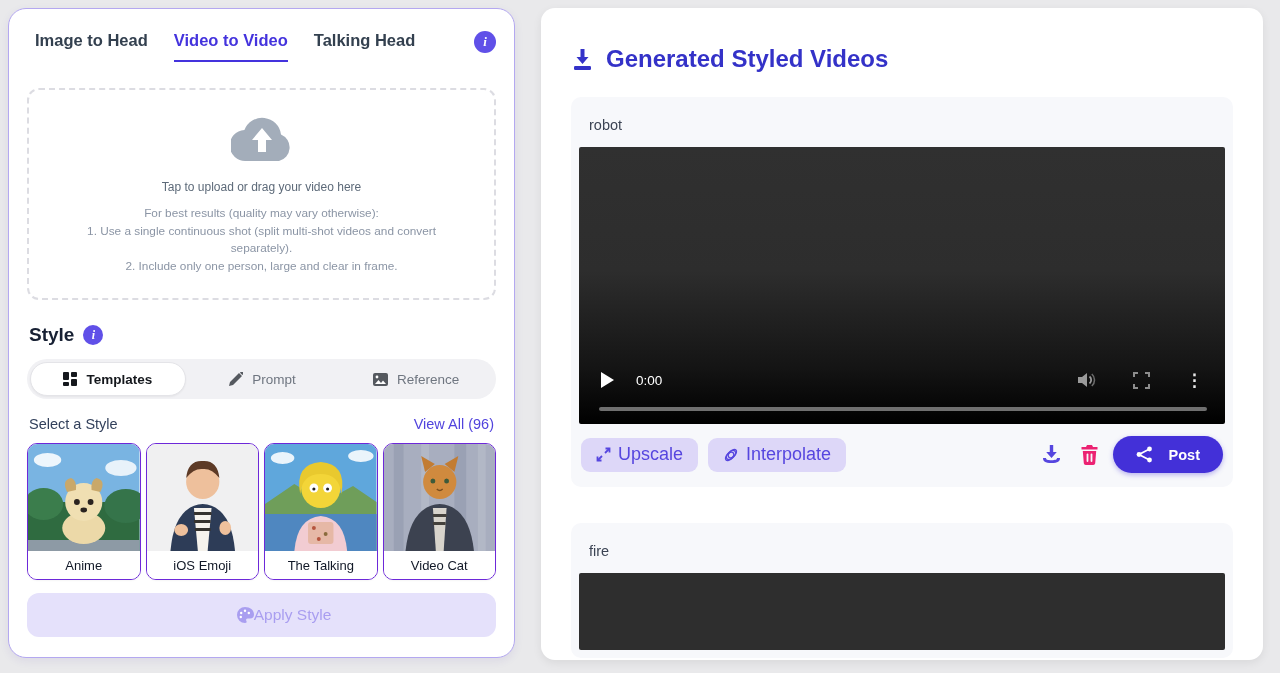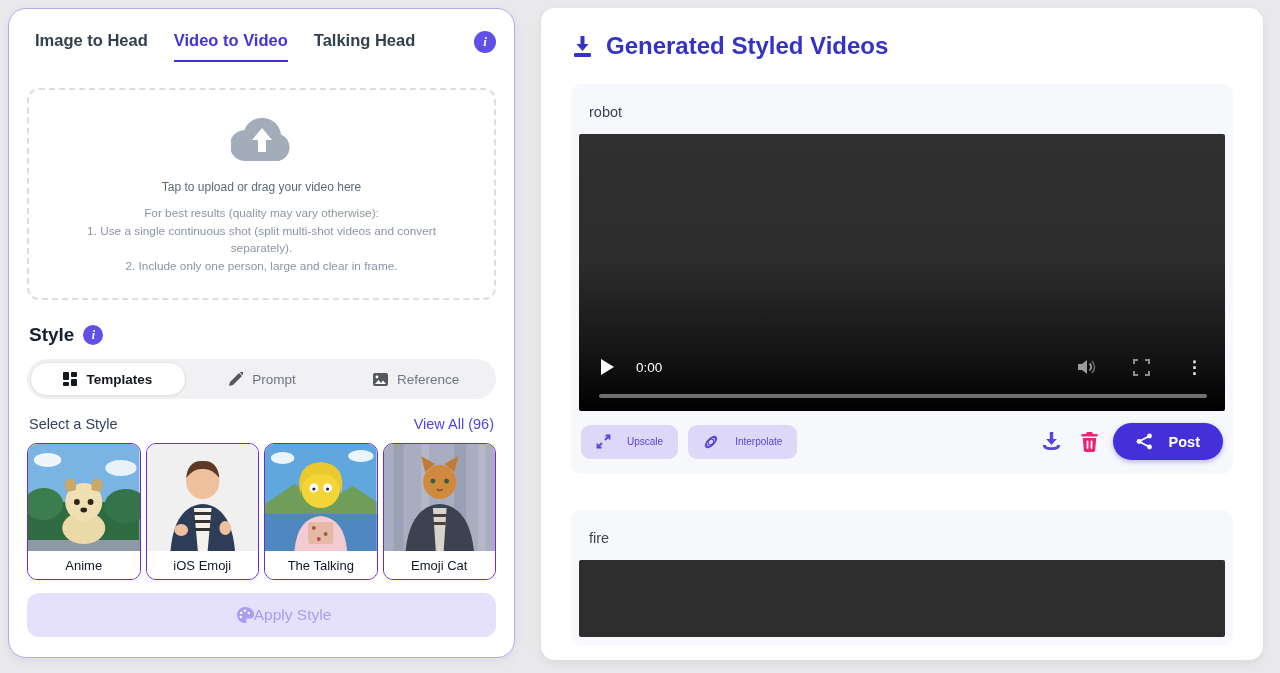--- a/index.html
+++ b/index.html
@@ -63,21 +63,21 @@
   .apply-btn { margin-top:13px; width:100%; height:44px; background:#e5e1fb; border:none;
     border-radius:12px; color:#a99ef0; font-size:15.5px; font-family:inherit;
     display:flex; align-items:center; justify-content:center; gap:0; cursor:pointer;padding-left:44px; }
 
   
   .right-panel {
     position:absolute; left:541px; top:8px; width:722px; height:652px;
     background:#ffffff; border-radius:14px; box-shadow:0 3px 10px rgba(0,0,0,.07);
     padding:24px 30px 14px 30px;
   }
-  .gen-header { display:flex; align-items:center; gap:12px; }
+  .gen-header { display:flex; align-items:center; gap:12px;margin-top:13px; }
   .gen-title { font-size:24px; font-weight:800; color:#3432c8; }
 
   .video-card { margin-top:24px; background:#f7f8fb; border-radius:10px; padding:8px; }
   .video-card-header { padding:12px 10px 14px 10px; font-size:14.5px; color:#3c4454; }
   .video-frame { position:relative; width:100%; border-radius:2px; overflow:hidden;
     background:linear-gradient(180deg,#303030 0%,#2d2d2d 45%,#141414 80%,#000 100%); }
   .video-frame.tall { height:277px; }
   .video-frame.short { height:77px; background:#2e2e2e; }
 
   .vc-row { position:absolute; left:0; right:0; bottom:26px; height:36px;
@@ -86,21 +86,21 @@
     border-bottom:8px solid transparent; cursor:pointer; }
   .vc-time { margin-left:22px; color:#fff; font-size:13.5px; }
   .vc-right { margin-left:auto; display:flex; align-items:center; gap:36px; }
   .vc-icon { cursor:pointer; display:flex; }
   .vc-dots { color:#e8e8e8; font-size:17px; font-weight:700; letter-spacing:0; line-height:1; cursor:pointer; }
   .vc-progress { position:absolute; left:20px; right:18px; bottom:13px; height:4px;
     background:#6f6f6f; border-radius:2px; cursor:pointer; }
 
   .action-row { margin-top:10px; display:flex; align-items:center; gap:10px; padding:2px 2px 6px 2px; }
   .pill-btn { height:34px; border:none; border-radius:9px; background:#ddd7f8; color:#5646df;
-    font-size:10px; font-family:inherit; display:flex; align-items:center; gap:16px;
+    font-size:18px; font-family:inherit; display:flex; align-items:center; gap:7px;
     padding:0 15px; cursor:pointer; }
   .icon-btn { background:none; border:none; cursor:pointer; display:flex; padding:4px; }
   .spacer { flex:1; }
   .post-btn { height:37px; border:none; border-radius:19px; background:#4330d8; color:#fff;
     font-size:14.5px; font-weight:700; font-family:inherit; display:flex; align-items:center;
     gap:16px; padding:0 23px; cursor:pointer; box-shadow:0 2px 5px rgba(67,48,216,.35); }
   .gap-lg { margin-top:36px; }
 </style>
 </head>
 <body>
@@ -238,21 +238,21 @@
         <path d="M50 64 h14 l-3 43 h-8z" fill="#d8d4cc"></path>
         <rect x="50" y="70" width="14" height="3" fill="#44413c"></rect>
         <rect x="50" y="78" width="13" height="3" fill="#44413c"></rect>
         <circle cx="57" cy="38" r="17" fill="#d08a3e"></circle>
         <path d="M42 28 L38 12 L52 20z" fill="#c27c32"></path>
         <path d="M72 28 L76 12 L62 20z" fill="#c27c32"></path>
         <circle cx="50" cy="37" r="2.5" fill="#3d5a3a"></circle>
         <circle cx="64" cy="37" r="2.5" fill="#3d5a3a"></circle>
         <path d="M54 45 q3 3 6 0" stroke="#7a4d1e" stroke-width="1.5" fill="none"></path>
       </svg>
-      <div class="style-name">Emoji Cat</div>
+      <div class="style-name">Video Cat</div>
     </div>
   </div>
 
   <button class="apply-btn">
     <span style="display:flex">
       <svg width="18" height="18" viewBox="0 0 18 18">
         <path fill="#a99ef0" d="M9 1a8 8 0 1 0 0 16c1.6 0 2-1 1.4-2-.7-1.2-.2-2.6 1.3-2.6H14a4 4 0 0 0 4-4C18 4 14 1 9 1z"></path>
         <circle cx="5.2" cy="7" r="1.2" fill="#fff"></circle>
           <circle cx="9" cy="4.8" r="1.2" fill="#fff"></circle>
           <circle cx="12.8" cy="7" r="1.2" fill="#fff"></circle>

